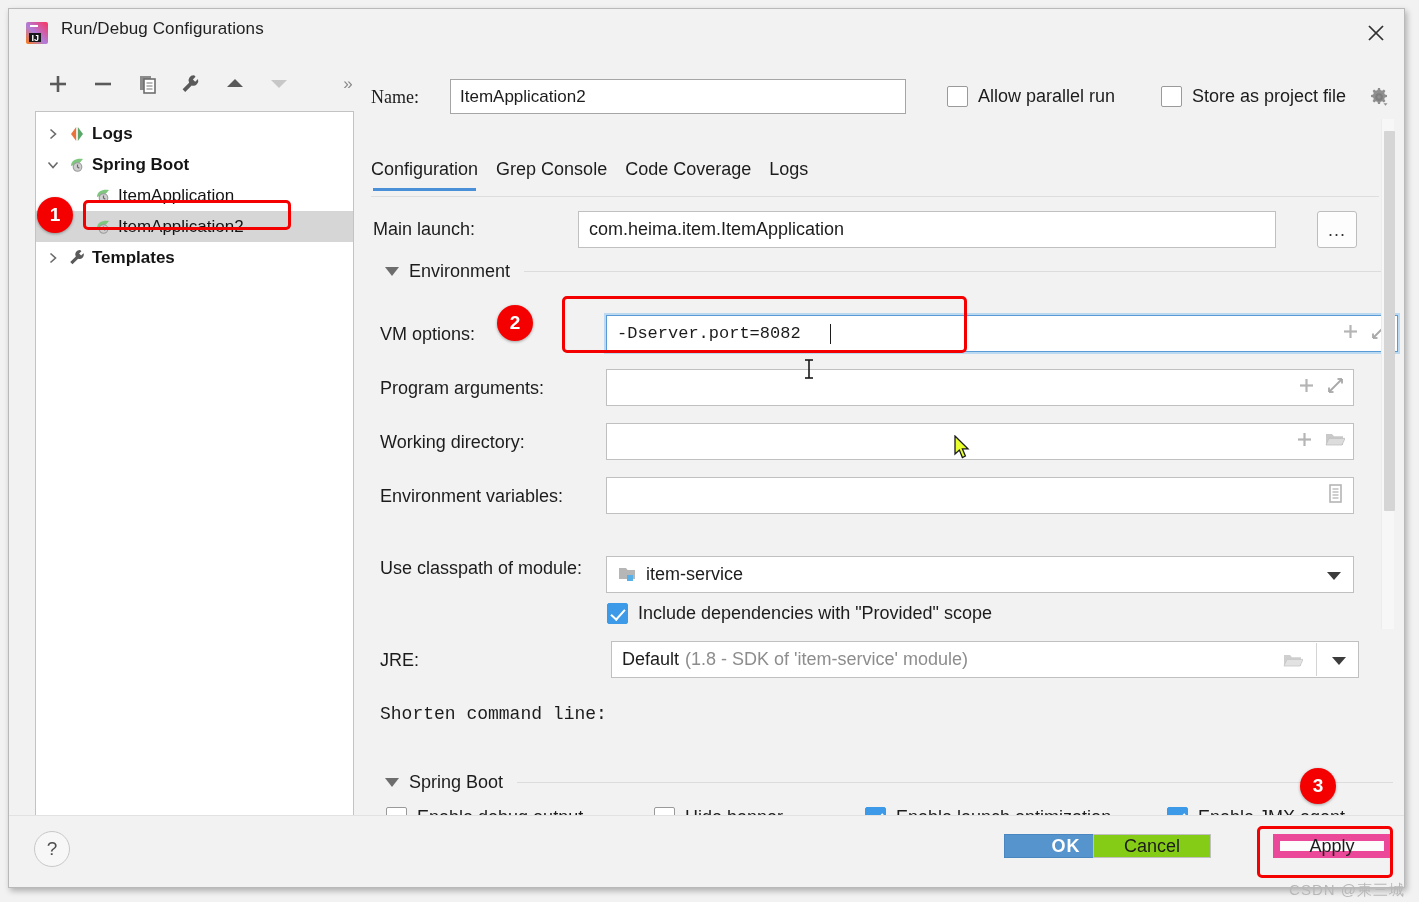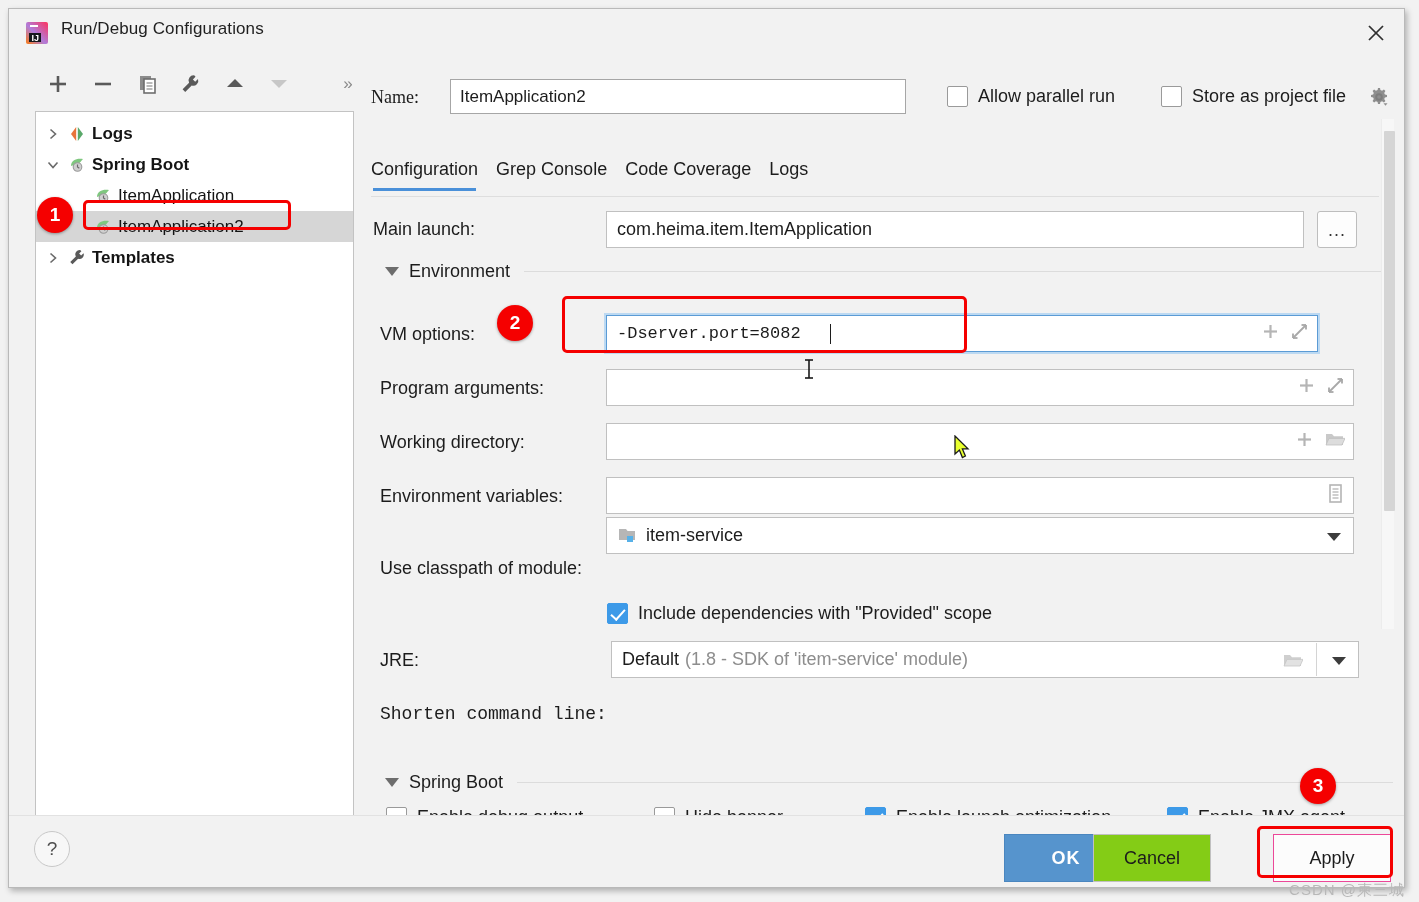--- a/index.html
+++ b/index.html
@@ -259,42 +259,42 @@
     width: 36px; height: 36px;
     border: 1px solid #c8c8c8;
     border-radius: 50%;
     background: #f7f7f7;
     display: flex; align-items: center; justify-content: center;
     font-size: 19px; color: #4e4e4e;
     cursor: pointer;
   }
   .dlg-btn {
     position: absolute; top: 18px;
-    height: 48px;
+    height: 24px;
     border-radius: 0;
     display: flex; align-items: center; justify-content: center;
     font-size: 18px;
     cursor: pointer;
   }
   .btn-ok {
     left: 995px; width: 124px;
     background: #5694cd; color: #fff;
     border: 1px solid #4a86bf;
     font-weight: bold;
     letter-spacing: 1px;
   }
   .btn-cancel {
     left: 1084px; width: 118px;
     background: #84cc16; color: #1c1c1c;
     border: 1px solid #c0c0c0;
   }
   .btn-apply {
     left: 1264px; width: 118px;
     background: #fcfcfc; color: #1c1c1c;
-    border: 1px solid #ec4899;
+    border: 7px solid #ec4899;
   }
 
   
   .badge {
     position: absolute;
     width: 36px; height: 36px;
     border-radius: 50%;
     background: #f50000;
     color: #fff;
     display: flex; align-items: center; justify-content: center;
@@ -490,33 +490,33 @@
 
     <div class="tabs">
       <span class="tab active">Configuration</span>
       <span class="tab">Grep Console</span>
       <span class="tab">Code Coverage</span>
       <span class="tab">Logs</span>
     </div>
     <div class="tabline"></div>
 
     <span class="flabel" style="left:364px; top:210px;">Main launch:</span>
-    <div class="field" style="left:597px; top:202px; width:698px; height:37px;text-align:center;">
+    <div class="field" style="left:569px; top:202px; width:698px; height:37px;text-align:center;">
       <span>com.heima.item.ItemApplication</span>
     </div>
     <div class="btn-ellipsis" style="left:1308px; top:202px;">...</div>
 
     <div class="section" style="left:376px; top:252px;">
       <span class="sec-tri"></span>
       <span class="sec-title">Environment</span>
       <span class="sec-rule"></span>
     </div>
 
     <span class="flabel" style="left:371px; top:315px;">VM options:</span>
-    <div class="field focusring" style="left:597px; top:306px; width:712px; height:37px;gap:28px;">
+    <div class="field focusring" style="left:597px; top:306px; width:792px; height:37px;gap:28px;">
       <span class="mono">-Dserver.port=8082</span>
         <span class="caret"></span>
       <span class="fld-icons">
         <span>
           <svg width="19" height="19" viewBox="0 0 19 19">
               <line x1="9.5" y1="3" x2="9.5" y2="16" stroke="#b5b5b5" stroke-width="2.2"></line>
               <line x1="3" y1="9.5" x2="16" y2="9.5" stroke="#b5b5b5" stroke-width="2.2"></line>
             </svg>
         </span>
         <span>
@@ -582,21 +582,21 @@
             <line x1="6.5" y1="6" x2="12.5" y2="6" stroke="#b5b5b5" stroke-width="1.3"></line>
             <line x1="6.5" y1="9" x2="12.5" y2="9" stroke="#b5b5b5" stroke-width="1.3"></line>
             <line x1="6.5" y1="12" x2="12.5" y2="12" stroke="#b5b5b5" stroke-width="1.3"></line>
             <line x1="6.5" y1="15" x2="12.5" y2="15" stroke="#b5b5b5" stroke-width="1.3"></line>
           </svg>
         </span>
       </span>
     </div>
 
     <span class="flabel" style="left:371px; top:549px;">Use classpath of module:</span>
-    <div class="dropdown" style="left:597px; top:508px; width:748px; height:37px;">
+    <div class="dropdown" style="left:597px; top:547px; width:748px; height:37px;">
       <span style="margin-right:8px;display:flex;align-items:center">
         <svg width="21" height="19" viewBox="0 0 21 19">
           <path d="M2 3h7l1.6 2H18v9H2z" fill="#b6b6b6"></path>
           <rect x="10" y="10" width="6" height="6" fill="#57b1e8"></rect>
         </svg>
       </span>
       <span>item-service</span>
       <span class="dd-arrow"></span>
     </div>
 

